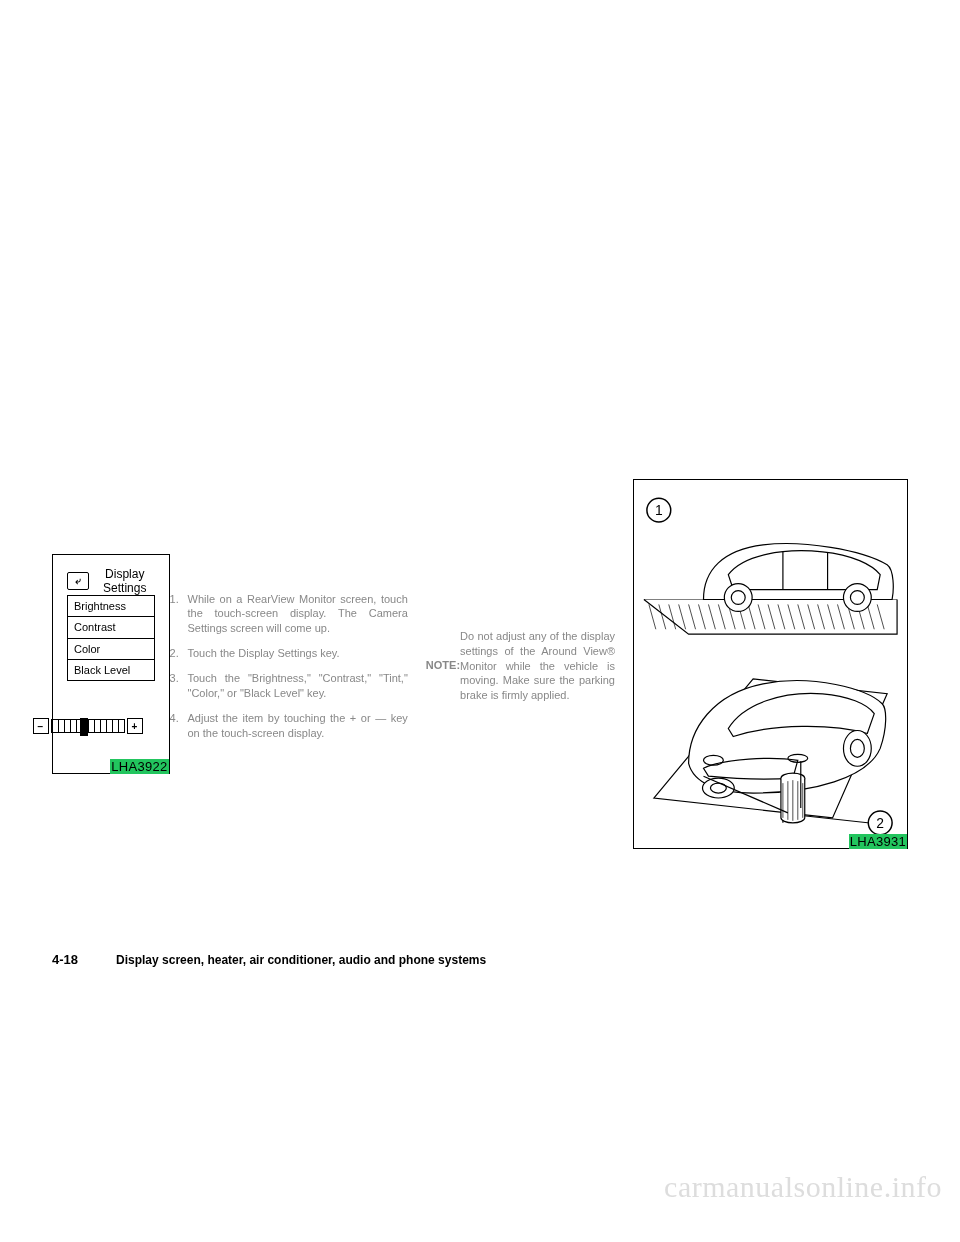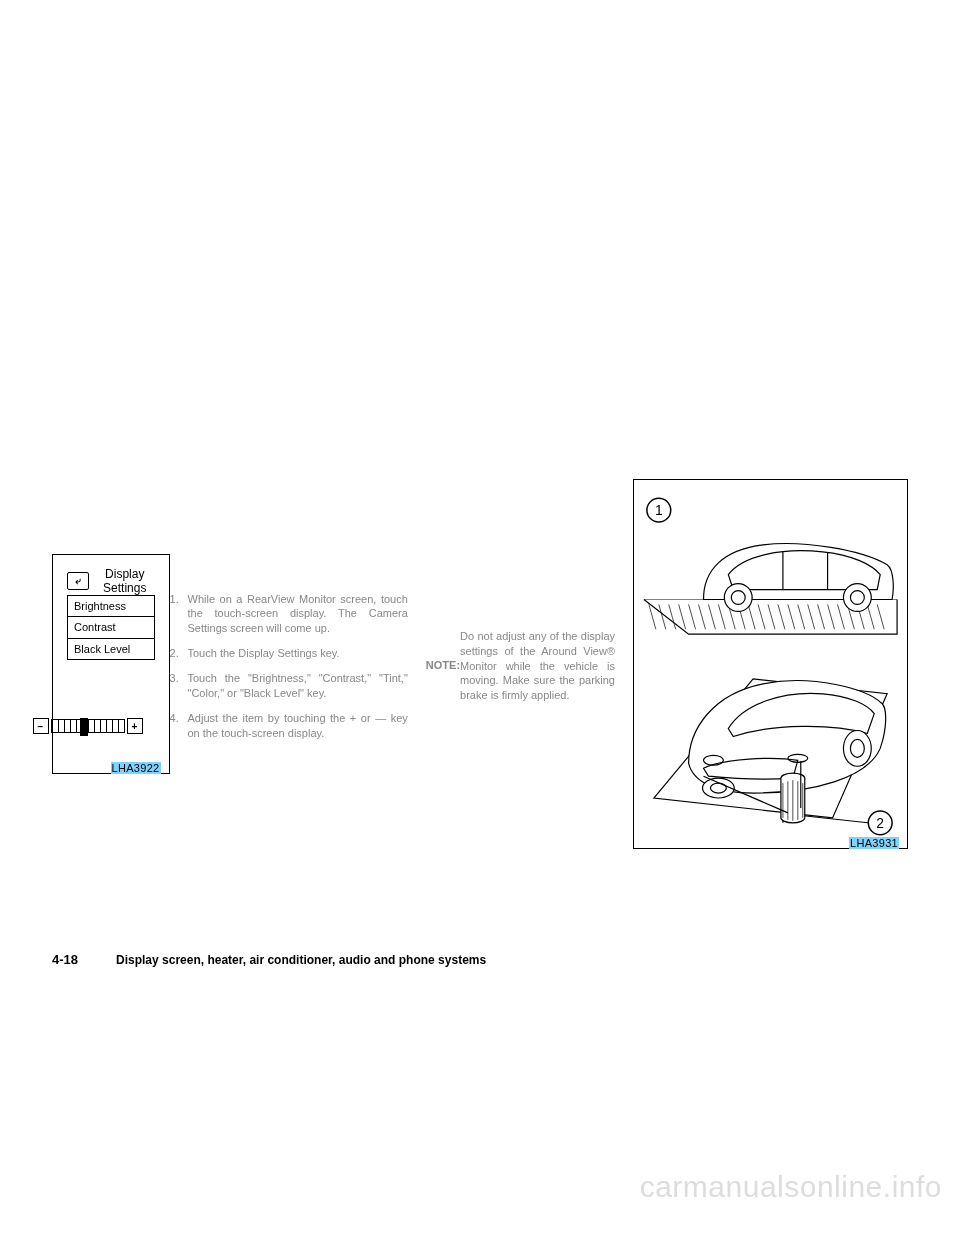--- a/index.html
+++ b/index.html
@@ -3,21 +3,21 @@
 <meta charset="utf-8">
 <style>
   * { box-sizing: border-box; margin: 0; padding: 0; }
   html, body { width: 960px; height: 1242px; font-family: Arial, Helvetica, sans-serif; background: #fff; color: #000; }
   body { position: relative; overflow: hidden; }
   .page { position: absolute; top: 0; left: 0; width: 960px; height: 1242px; }
   .content { position: absolute; top: 385px; left: 52px; width: 856px; height: 560px; display: flex; gap: 18px; }
   .col { flex: 1 1 0; display: flex; flex-direction: row; align-items: center; }
   .figure-box { border: 1px solid #000; width: 275px; height: 220px; position: relative; background: #fff; margin-bottom: 2px; }
   .figure-box.right { height: 370px; }
-  .fig-code { position: absolute; right: 8px; bottom: -1px; font-size: 11px; letter-spacing: 0.3px; color: #000; background: #7dd3fc; padding: 0 1px; }
+  .fig-code { position: absolute; right: 0; bottom: -1px; font-size: 13px; letter-spacing: 0.3px; color: #000; background: #22c55e; padding: 0 1px; }
 
   
   .ds-screen { position: absolute; top: 14px; left: 14px; right: 14px; bottom: 14px; }
   .ds-title-row { display: flex; align-items: center; gap: 6px; height: 24px; }
   .ds-back { width: 22px; height: 18px; border: 1px solid #000; border-radius: 2px; display: flex; align-items: center; justify-content: center; font-size: 10px; font-weight: bold; }
   .ds-title { flex: 1; text-align: center; font-size: 12px; font-family: Arial, sans-serif; }
   .ds-list { margin-top: 2px; border: 1px solid #000; }
   .ds-item { border-bottom: 1px solid #000; padding: 3px 6px; font-size: 11px; line-height: 1.3; }
   .ds-item:last-child { border-bottom: none; }
   .ds-slider { position: absolute; bottom: 24px; right: 12px; width: 110px; height: 18px; display: flex; align-items: center; gap: 2px; }
@@ -34,39 +34,40 @@
   .ol li::before { content: counter(item) "."; width: 18px; flex-shrink: 0; }
   .ol li > span { flex: 1; }
 
   .note-label { font-size: 11px; font-weight: bold; color: #888; }
   .note-body { font-size: 11px; font-weight: normal; color: #888; line-height: 1.35; margin-top: 2px; text-align: justify; }
 
   .footer { position: absolute; bottom: 275px; left: 52px; width: 856px; font-size: 12px; display: flex; align-items: baseline; gap: 10px; }
   .footer .pgnum { font-weight: bold; font-size: 13px; }
   .footer .pgtitle { font-weight: bold; font-size: 12px; padding-left: 28px; }
 
-  .watermark { position: absolute; bottom: 38px; right: 18px; font-size: 30px; color: #ddd; letter-spacing: 0.5px; font-family: Liberation Sans, sans-serif; }
+  .watermark { position: absolute; bottom: 38px; right: 18px; font-size: 30px; color: #ddd; letter-spacing: 0.5px; font-family: Liberation Serif, serif; }
 </style>
 </head>
 <body>
 
 <div class="page">
 
   <div class="content">
 
     <div class="col">
       <div class="figure-box">
         <div class="ds-screen">
           <div class="ds-title-row">
             <div class="ds-back">⤶</div>
             <div class="ds-title">Display Settings</div>
           </div>
           <div class="ds-list">
             <div class="ds-item">Brightness</div>
             <div class="ds-item">Contrast</div>
+            <div class="ds-item">Color</div>
             <div class="ds-item">Black Level</div>
           </div>
           <div class="ds-slider">
             <div class="ds-slider-btn">−</div>
             <div class="ds-slider-track">
               <div class="ds-slider-thumb"></div>
             </div>
             <div class="ds-slider-btn">+</div>
           </div>
         </div>

